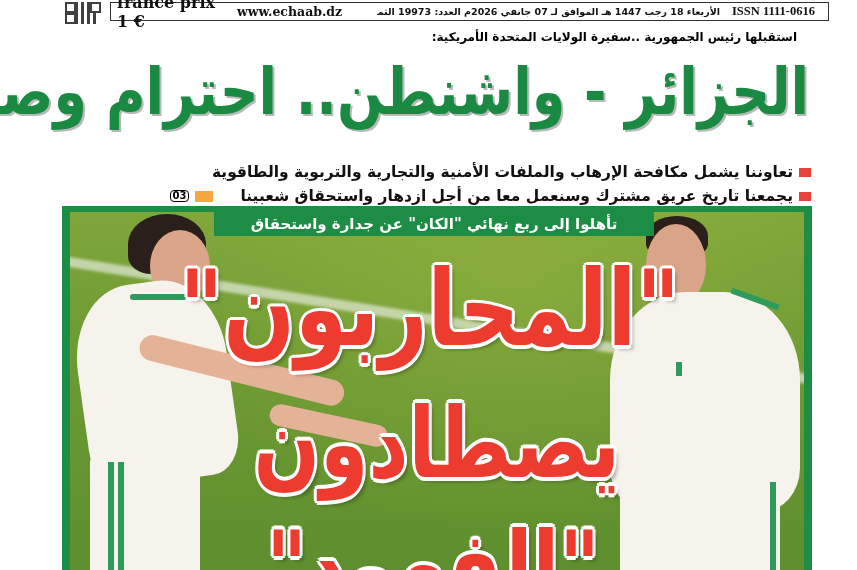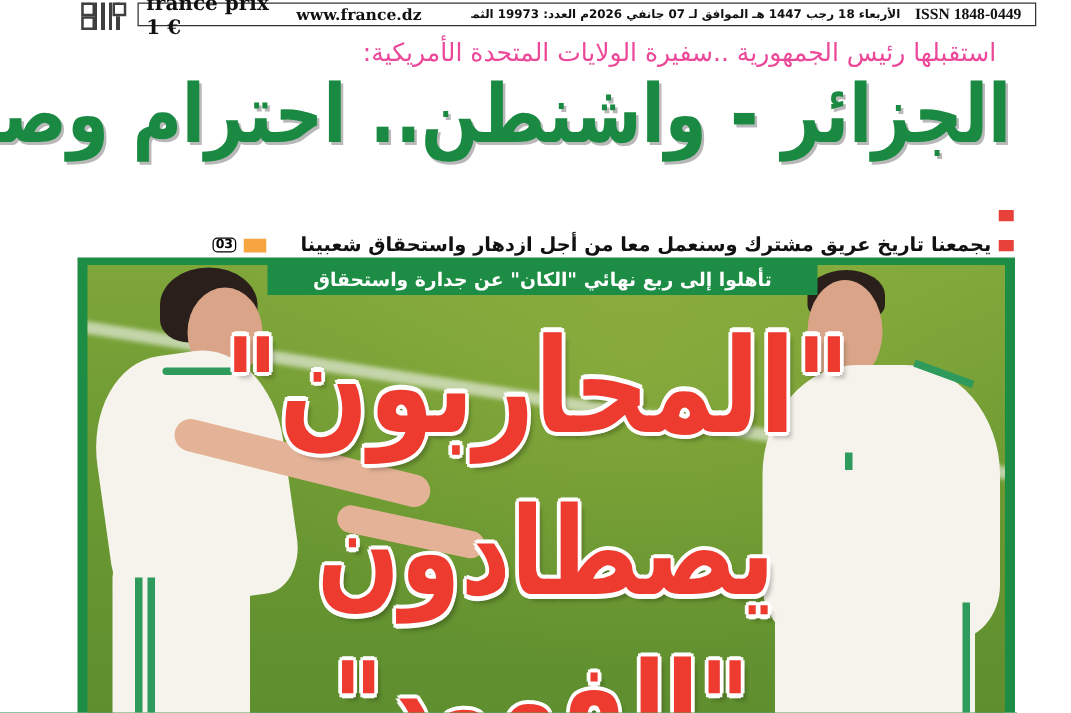--- a/index.html
+++ b/index.html
@@ -26,21 +26,21 @@
     border: 1px solid #333; background: #fff; display: flex; align-items: center;
     box-sizing: border-box; font-size: 11px; color: #111;
   }
   .mast .price { font-family: "DejaVu Serif", serif; font-weight: bold; font-size: 16px; margin-left: 6px; width: 110px; }
   .mast .site { font-family: "DejaVu Serif", serif; font-weight: bold; font-size: 12.5px; margin-left: 10px; width: 140px; }
   .mast .info { direction: rtl; font-weight: bold; font-size: 9.5px; flex: 1; text-align: right; white-space: nowrap; overflow: hidden; padding-right: 6px; }
   .mast .issn { font-family: "Liberation Serif", serif; font-weight: bold; font-size: 12.5px; width: 96px; text-align: left; padding-left: 6px; border-left: 0; }
 
   .kicker {
     position: absolute; right: 60px; top: 30px; direction: rtl;
-    font-weight: normal; font-size: 20px; color: #ec4899; white-space: nowrap; letter-spacing: 0.2px;
+    font-weight: bold; font-size: 12px; color: #000000; white-space: nowrap; letter-spacing: 0.2px;
   }
   .headline {
     position: absolute; left: 62px; right: 48px; top: 52px; height: 80px;
     direction: rtl; text-align: center; white-space: nowrap;
     font-family: "DejaVu Sans", sans-serif; font-weight: bold; font-size: 54px; line-height: 80px;
     color: #1a8a43; letter-spacing: -1.5px;
     text-shadow: 2px 2px 0 #b8b8b8; transform: scaleY(1.2); transform-origin: center;
   }
   .bullets { position: absolute; right: 46px; top: 160px; width: 760px; direction: rtl; }
   .bullet { display: flex; align-items: center; height: 24px; white-space: nowrap; font-weight: bold; font-size: 15.5px; color: #111; }
@@ -93,32 +93,33 @@
 </style>
 </head>
 <body>
 
 <div class="qr">
     <div class="qr-b"></div>
   </div>
 
 <div class="mast">
   <span class="price">france prix 1 €</span>
-  <span class="site">www.france.dz</span>
+  <span class="site">www.echaab.dz</span>
   <span class="info">الأربعاء 18 رجب 1447 هـ الموافق لـ 07 جانفي 2026م العدد: 19973  الثمن 10 دج  الموقع الإلكتروني</span>
-  <span class="issn">ISSN 1848-0449</span>
+  <span class="issn">ISSN 1111-0616</span>
 </div>
 
 <div class="kicker">استقبلها رئيس الجمهورية ..سفيرة الولايات المتحدة الأمريكية:</div>
 
 <div class="headline">الجزائر - واشنطن.. احترام وصداقة وعلاقات عميقة وقوية</div>
 
 <div class="bullets">
   <div class="bullet">
     <span class="sq"></span>
+    <span>تعاوننا يشمل مكافحة الإرهاب والملفات الأمنية والتجارية والتربوية والطاقوية</span>
   </div>
   <div class="bullet">
     <span class="sq"></span>
     <span>يجمعنا تاريخ عريق مشترك وسنعمل معا من أجل ازدهار واستحقاق شعبينا</span>
     <span class="page-ref">
       <span class="num">03</span>
       <span class="orange"></span>
     </span>
   </div>
 </div>

